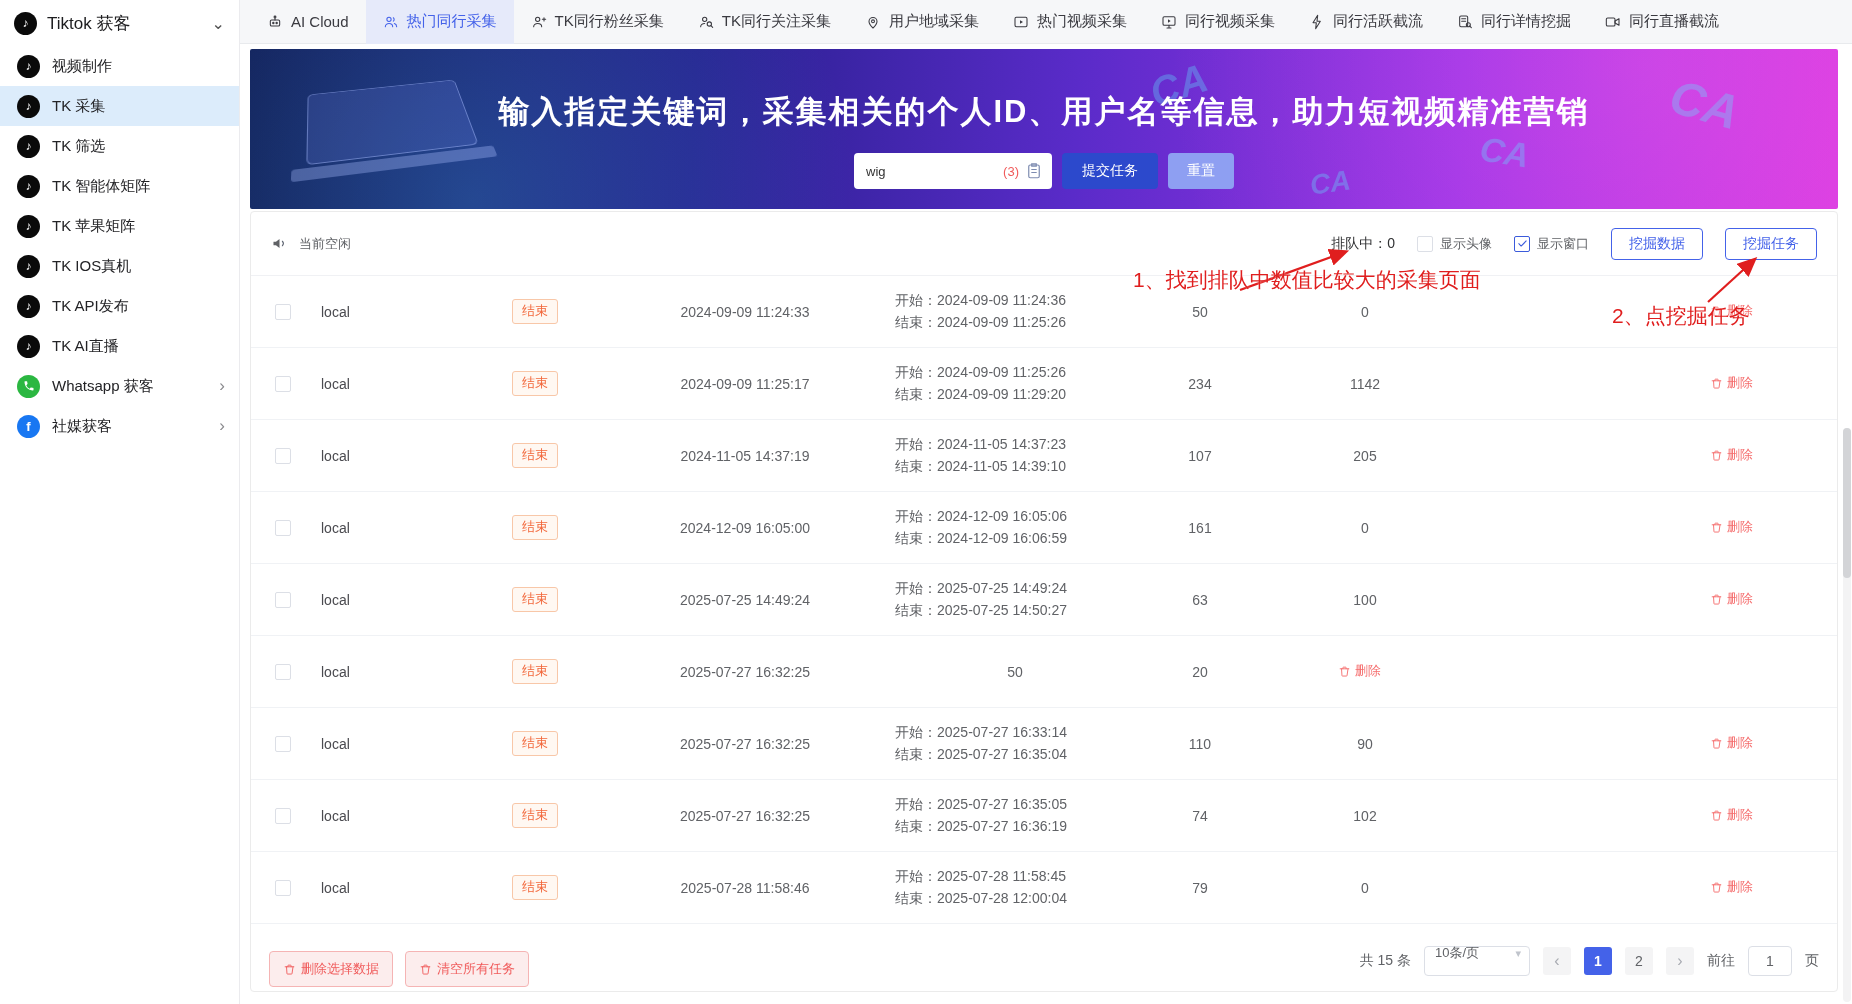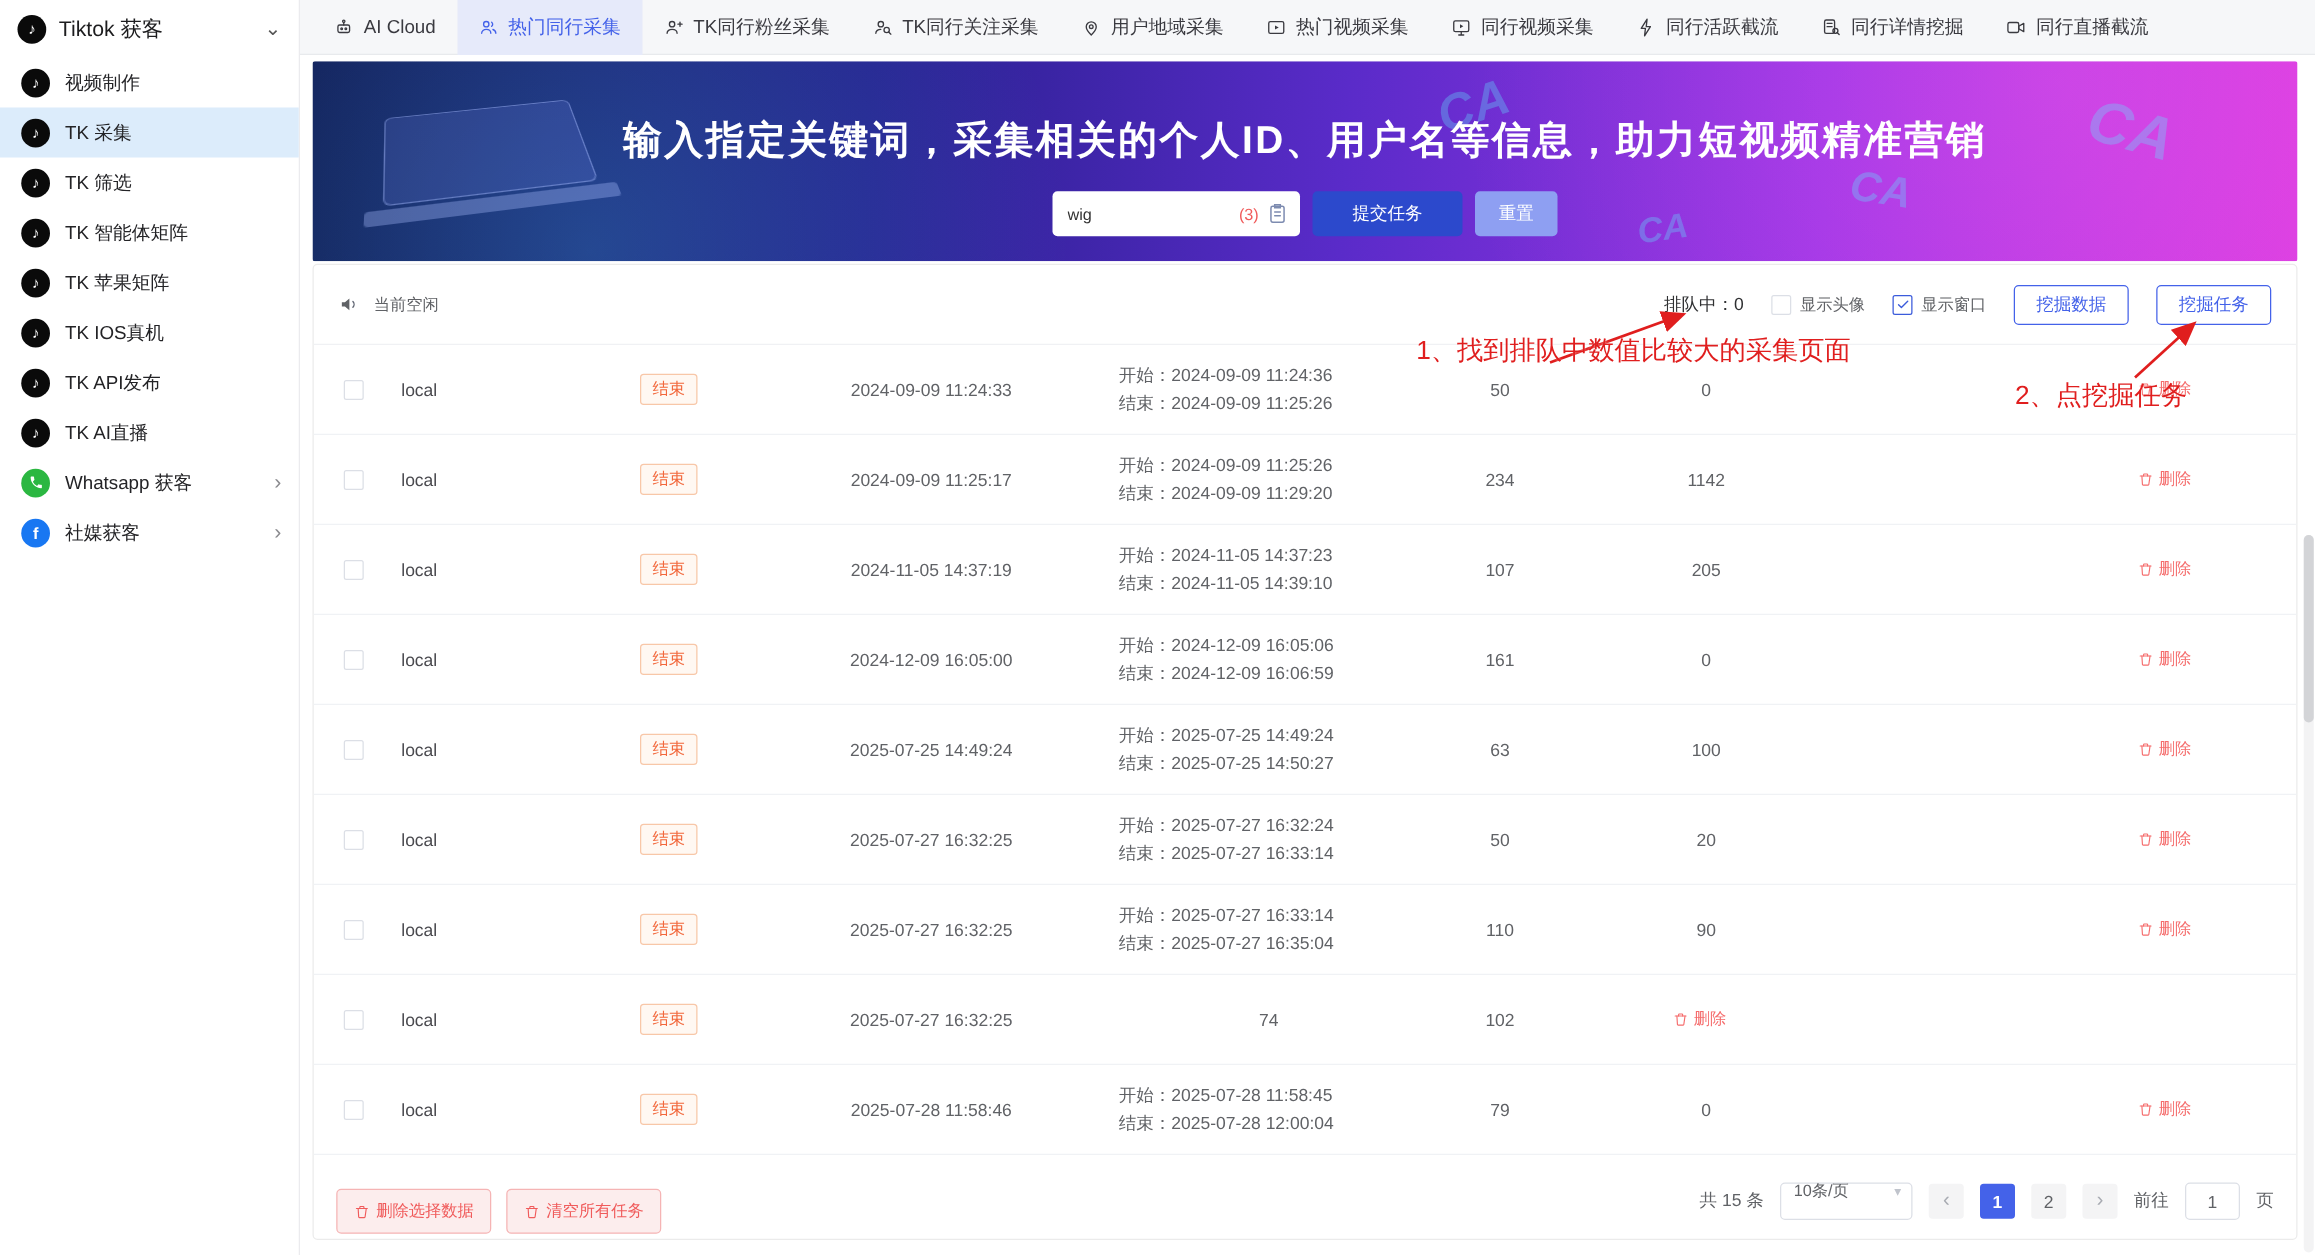--- a/index.html
+++ b/index.html
@@ -39,21 +39,21 @@
       radial-gradient(circle at 14% 95%, rgba(64,224,255,.22), transparent 28%),
       radial-gradient(circle at 88% 10%, rgba(255,110,240,.28), transparent 34%),
       linear-gradient(93deg,#121a56 0%,#27208e 28%,#5a2bc9 52%,#9a33e6 76%,#d83ae0 100%); }
   .banner-title { text-align:center; padding-top:42px; color:#fff; font-size:31px; font-weight:600; letter-spacing:2px; position:relative; z-index:2; }
   .banner-search { position:absolute; top:104px; left:50%; transform:translateX(-50%);
     display:flex; align-items:center; gap:10px; z-index:3; }
   .kw-box { width:198px; height:36px; background:#fff; border-radius:4px; display:flex; align-items:center; padding:0 9px 0 12px; gap:6px; }
   .kw-box input { border:none; outline:none; flex:1; min-width:0; font-size:13px; color:#333; font-family:inherit; }
   .kw-count { color:#f05b5b; font-size:13px; flex-shrink:0; }
   .kw-box svg { width:18px; height:18px; stroke:#7d8bb0; fill:none; stroke-width:1.6; stroke-linecap:round; flex-shrink:0; }
-  .btn-submit { height:36px; padding:0 32px; background:#2c49cc; color:#fff; border:none; border-radius:4px; font-size:14px; cursor:pointer; font-family:inherit; }
+  .btn-submit { height:36px; padding:0 20px; background:#2c49cc; color:#fff; border:none; border-radius:4px; font-size:14px; cursor:pointer; font-family:inherit; }
   .btn-reset { height:36px; padding:0 19px; background:#8e9ff2; color:#fff; border:none; border-radius:4px; font-size:14px; cursor:pointer; font-family:inherit; }
   .deco-ca { position:absolute; color:rgba(95,230,255,.32); font-weight:bold; font-style:italic; z-index:1; user-select:none; }
   .deco-laptop { position:absolute; left:58px; top:26px; width:160px; height:86px; z-index:1;
     background:rgba(130,150,255,.16); border:1px solid rgba(170,190,255,.45); border-radius:6px;
     transform:perspective(320px) rotateX(38deg) rotateZ(-8deg); }
   .deco-laptop:after { content:""; position:absolute; left:-14px; right:-14px; bottom:-16px; height:12px;
     background:rgba(170,190,255,.35); border-radius:3px; }
 
   
   .card { background:#fff; border:1px solid #ebebeb; border-radius:4px; margin-top:2px; flex:1;
@@ -441,24 +441,20 @@
         <span>删除</span>
       </span>
     </span>
   </div>
 
   <div class="trow">
     <span class="cb cell-center"></span>
     <span class="cell-name">local</span>
     <span class="badge">结束</span>
     <span class="cell-center">2025-07-27 16:32:25</span>
-    <span class="times">
-      <span>开始：2025-07-27 16:32:24</span><br>
-      <span>结束：2025-07-27 16:33:14</span>
-    </span>
     <span class="cell-center">50</span>
     <span class="cell-center">20</span>
     <span class="cell-action">
       <span class="del-link">
         <svg viewBox="0 0 24 24">
                     <path d="M4 7h16"></path>
                     <path d="M9 7V5a1 1 0 011-1h4a1 1 0 011 1v2"></path>
                     <path d="M6.5 7l.8 12.5a1 1 0 001 .9h7.4a1 1 0 001-.9L18.5 7"></path>
                   </svg>
         <span>删除</span>
@@ -487,20 +483,24 @@
         <span>删除</span>
       </span>
     </span>
   </div>
 
   <div class="trow">
     <span class="cb cell-center"></span>
     <span class="cell-name">local</span>
     <span class="badge">结束</span>
     <span class="cell-center">2025-07-27 16:32:25</span>
+    <span class="times">
+      <span>开始：2025-07-27 16:35:05</span><br>
+      <span>结束：2025-07-27 16:36:19</span>
+    </span>
     <span class="cell-center">74</span>
     <span class="cell-center">102</span>
     <span class="cell-action">
       <span class="del-link">
         <svg viewBox="0 0 24 24">
                     <path d="M4 7h16"></path>
                     <path d="M9 7V5a1 1 0 011-1h4a1 1 0 011 1v2"></path>
                     <path d="M6.5 7l.8 12.5a1 1 0 001 .9h7.4a1 1 0 001-.9L18.5 7"></path>
                   </svg>
         <span>删除</span>

